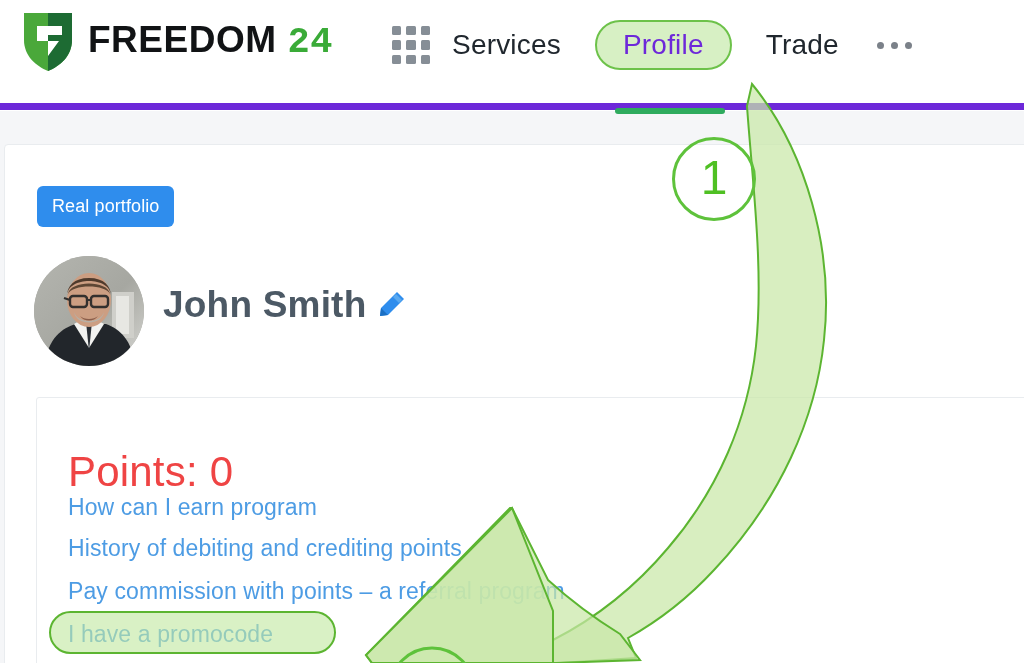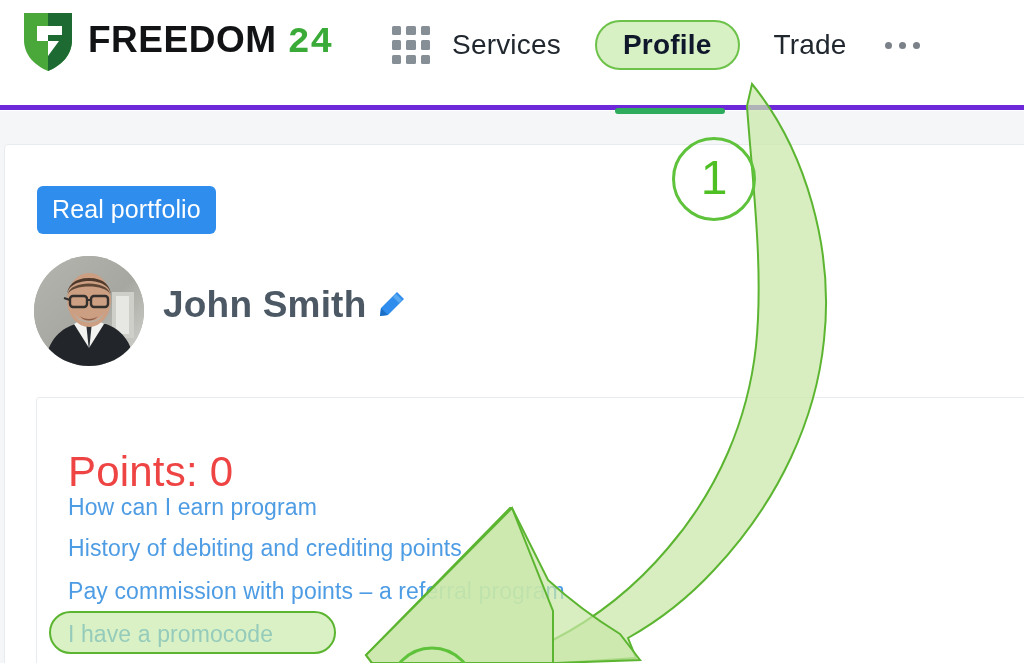--- a/index.html
+++ b/index.html
@@ -11,21 +11,21 @@
     -webkit-font-smoothing: antialiased;
   }
 
   #root { position: relative; width: 1024px; height: 663px; background: #ffffff; }
 
   
   .header {
     position: absolute; left: 0; top: 0;
     width: 1024px; height: 110px;
     background: #ffffff;
-    border-bottom: 5px solid #6d28d9;
+    border-bottom: 7px solid #6d28d9;
     display: flex; align-items: center;
   }
 
   .brand { position: absolute; left: 22px; top: 10px; display: flex; align-items: center; }
 
   .shield { width: 52px; height: 62px; display: block; }
 
   .brand-word {
     margin-left: 14px;
     font-size: 37px;
@@ -48,22 +48,21 @@
     font-size: 28px; color: #20272e; letter-spacing: 0.2px;
     padding: 6px 4px; white-space: nowrap;
   }
   .nav-gap { width: 30px; }
 
   .nav-item.highlight {
     background: #d7f0c4;
     border: 2.5px solid #6dc24a;
     border-radius: 26px;
     padding: 7px 26px;
-    color: #0f172a;
-    font-weight: bold;
+    color: #6d28d9;
   }
 
   .nav-dots { margin-left: 34px; display: flex; gap: 7px; align-items: center; }
   .nav-dots i { width: 7px; height: 7px; border-radius: 50%; background: #7b8189; display:block; }
 
   .tab-underline {
     position: absolute; left: 615px; top: 108px;
     width: 110px; height: 6px; border-radius: 3px;
     background: #2fab5e;
   }
@@ -79,21 +78,21 @@
     position: absolute; left: 4px; top: 144px;
     width: 1028px; height: 540px;
     background: #ffffff;
     border: 1px solid #e9ecef;
     border-radius: 4px;
   }
 
   .badge {
     position: absolute; left: 37px; top: 186px;
     background: #2f8ded; color: #ffffff;
-    font-size: 25px; line-height: 1;
+    font-size: 18px; line-height: 1;
     padding: 11px 15px 12px 15px;
     border-radius: 6px;
     letter-spacing: 0.1px;
   }
 
   .avatar {
     position: absolute; left: 34px; top: 256px;
     width: 110px; height: 110px; border-radius: 50%;
     overflow: hidden; background: #a8a9a3;
   }

